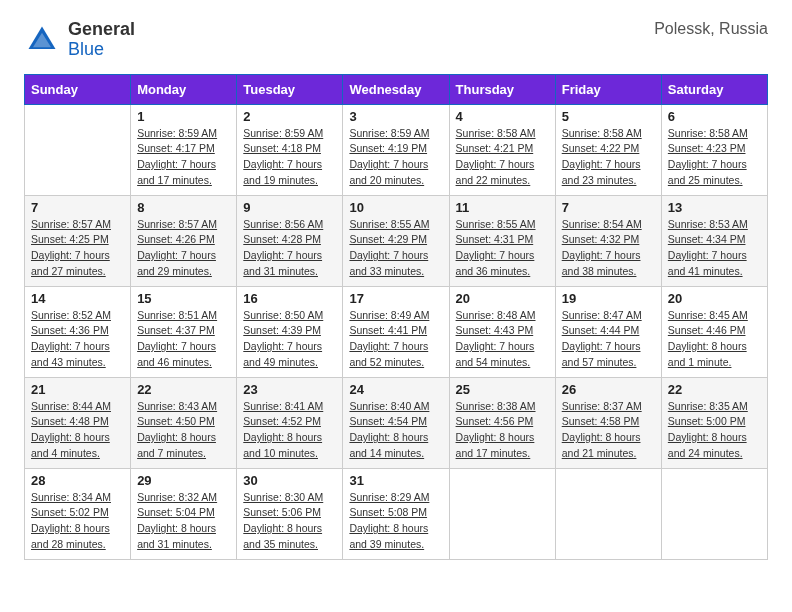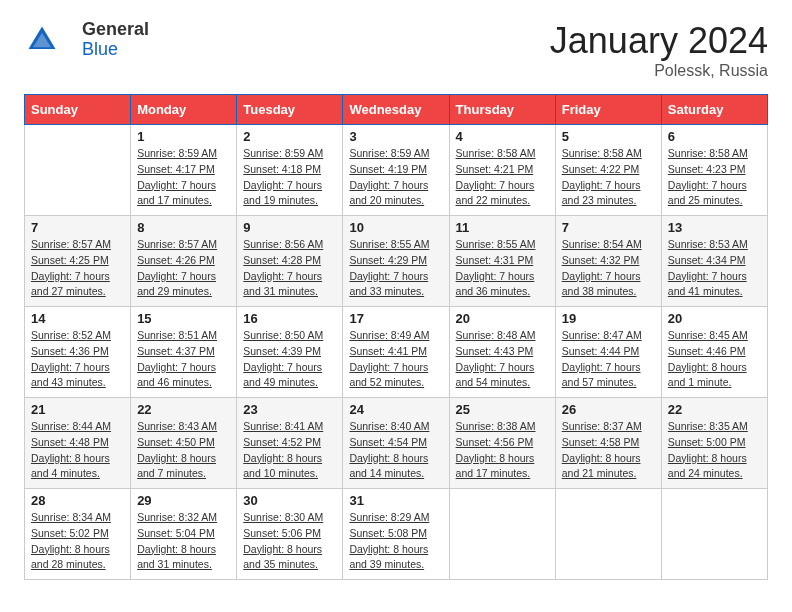--- a/index.html
+++ b/index.html
@@ -12,21 +12,21 @@
     }
     .header {
       display: flex;
       justify-content: space-between;
       align-items: flex-start;
       margin-bottom: 14px;
     }
     .logo {
       display: flex;
       align-items: center;
-      gap: 22px;
+      gap: 8px;
     }
     .logo-text {
       display: flex;
       flex-direction: column;
       line-height: 1.1;
     }
     .logo-general {
       font-size: 18px;
       font-weight: bold;
       color: #333;
@@ -51,21 +51,21 @@
     .title-location {
       font-size: 16px;
       color: #555;
     }
     .calendar {
       width: 100%;
       border-collapse: collapse;
       border: 1px solid #ccc;
     }
     .calendar th {
-      background-color: #ef4444;
+      background-color: #6d28d9;
       color: #fff;
       font-size: 13px;
       font-weight: bold;
       padding: 7px 6px;
       text-align: left;
       border: 1px solid #1565c0;
     }
     .calendar td {
       vertical-align: top;
       padding: 4px 6px 6px 6px;
@@ -104,21 +104,20 @@
     <svg class="logo-icon" viewBox="0 0 40 40">
       <polygon points="20,5 35,30 5,30" fill="#1565c0"></polygon>
       <polygon points="20,12 30,28 10,28" fill="#fff" opacity="0.3"></polygon>
     </svg>
     <div class="logo-text">
       <span class="logo-general">General</span>
       <span class="logo-blue">Blue</span>
     </div>
   </div>
   <div class="title-block">
-    <div class="title-month">January 2024</div>
     <div class="title-location">Polessk, Russia</div>
   </div>
 </div>
 
 <table class="calendar">
   <thead>
     <tr>
     <th>Sunday</th>
         <th>Monday</th>
         <th>Tuesday</th>

